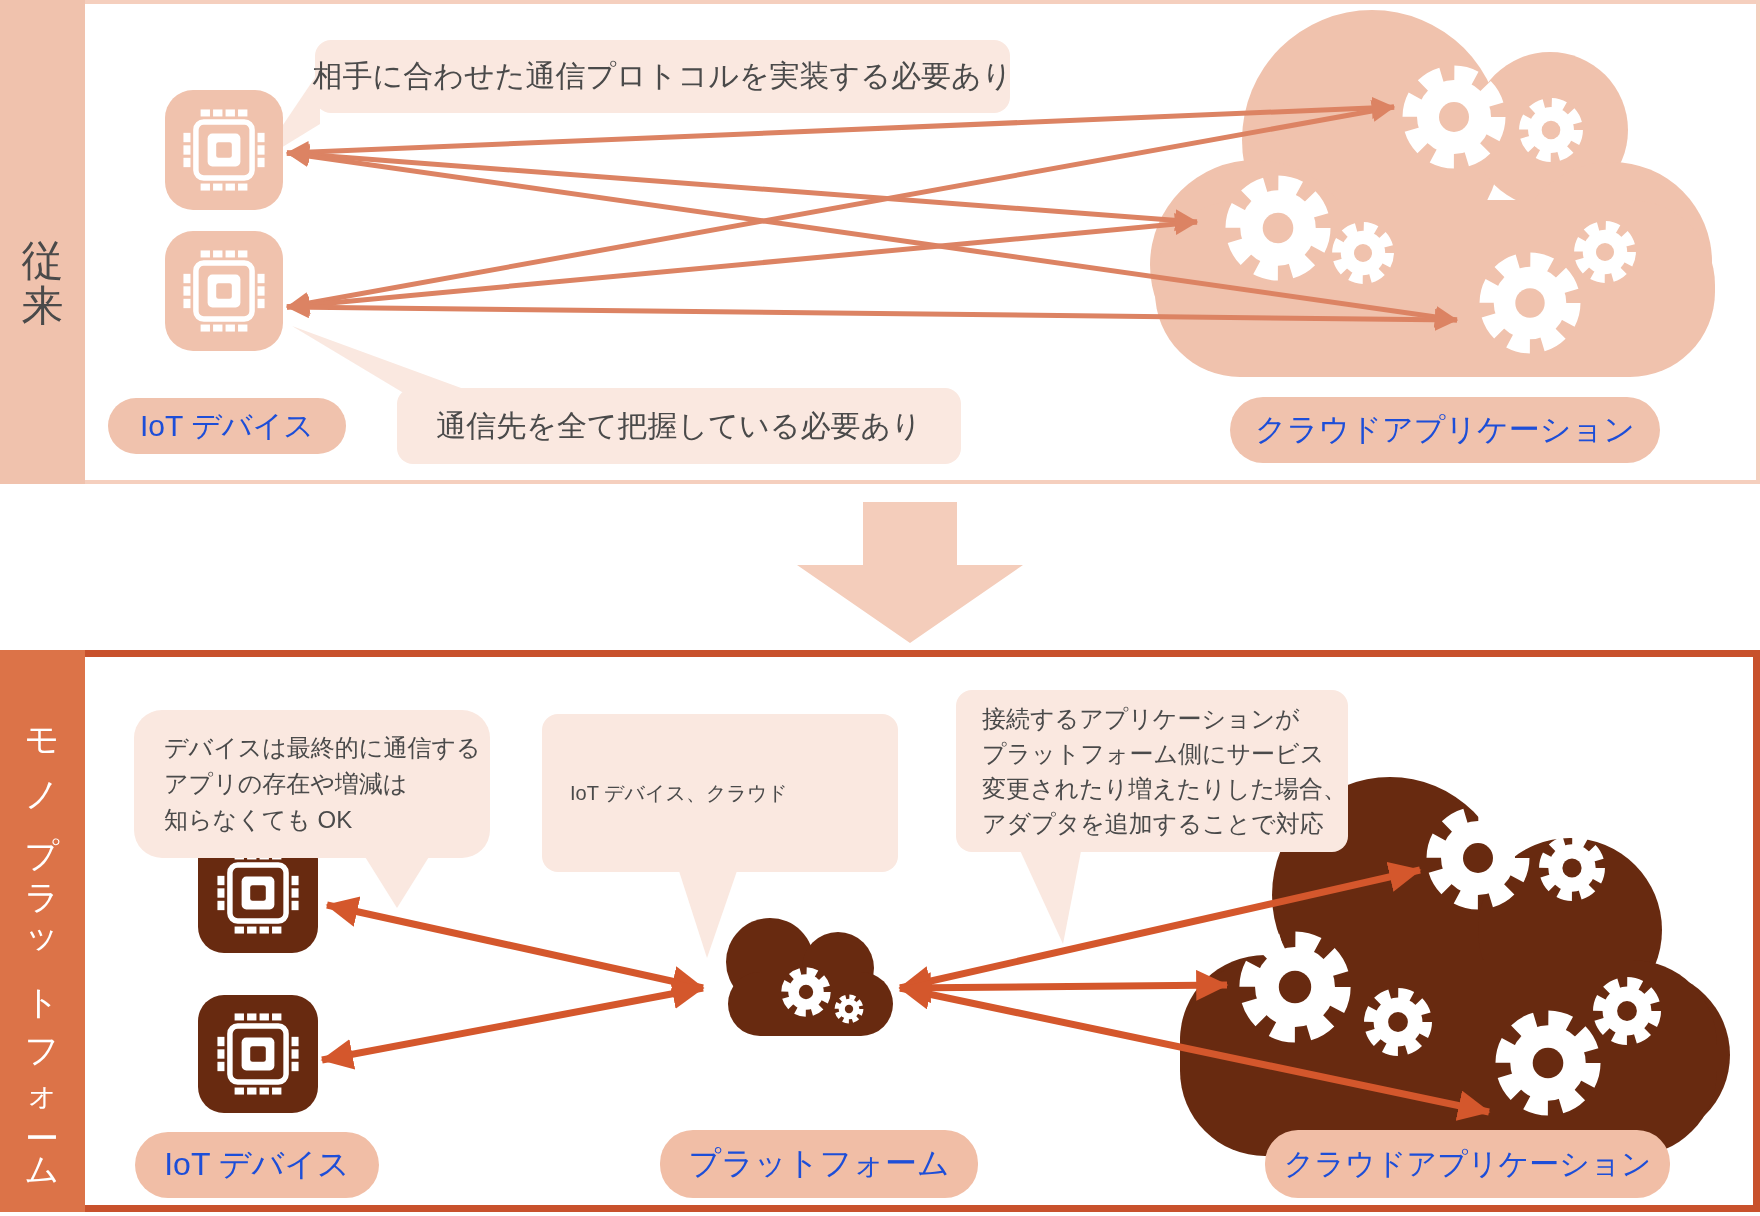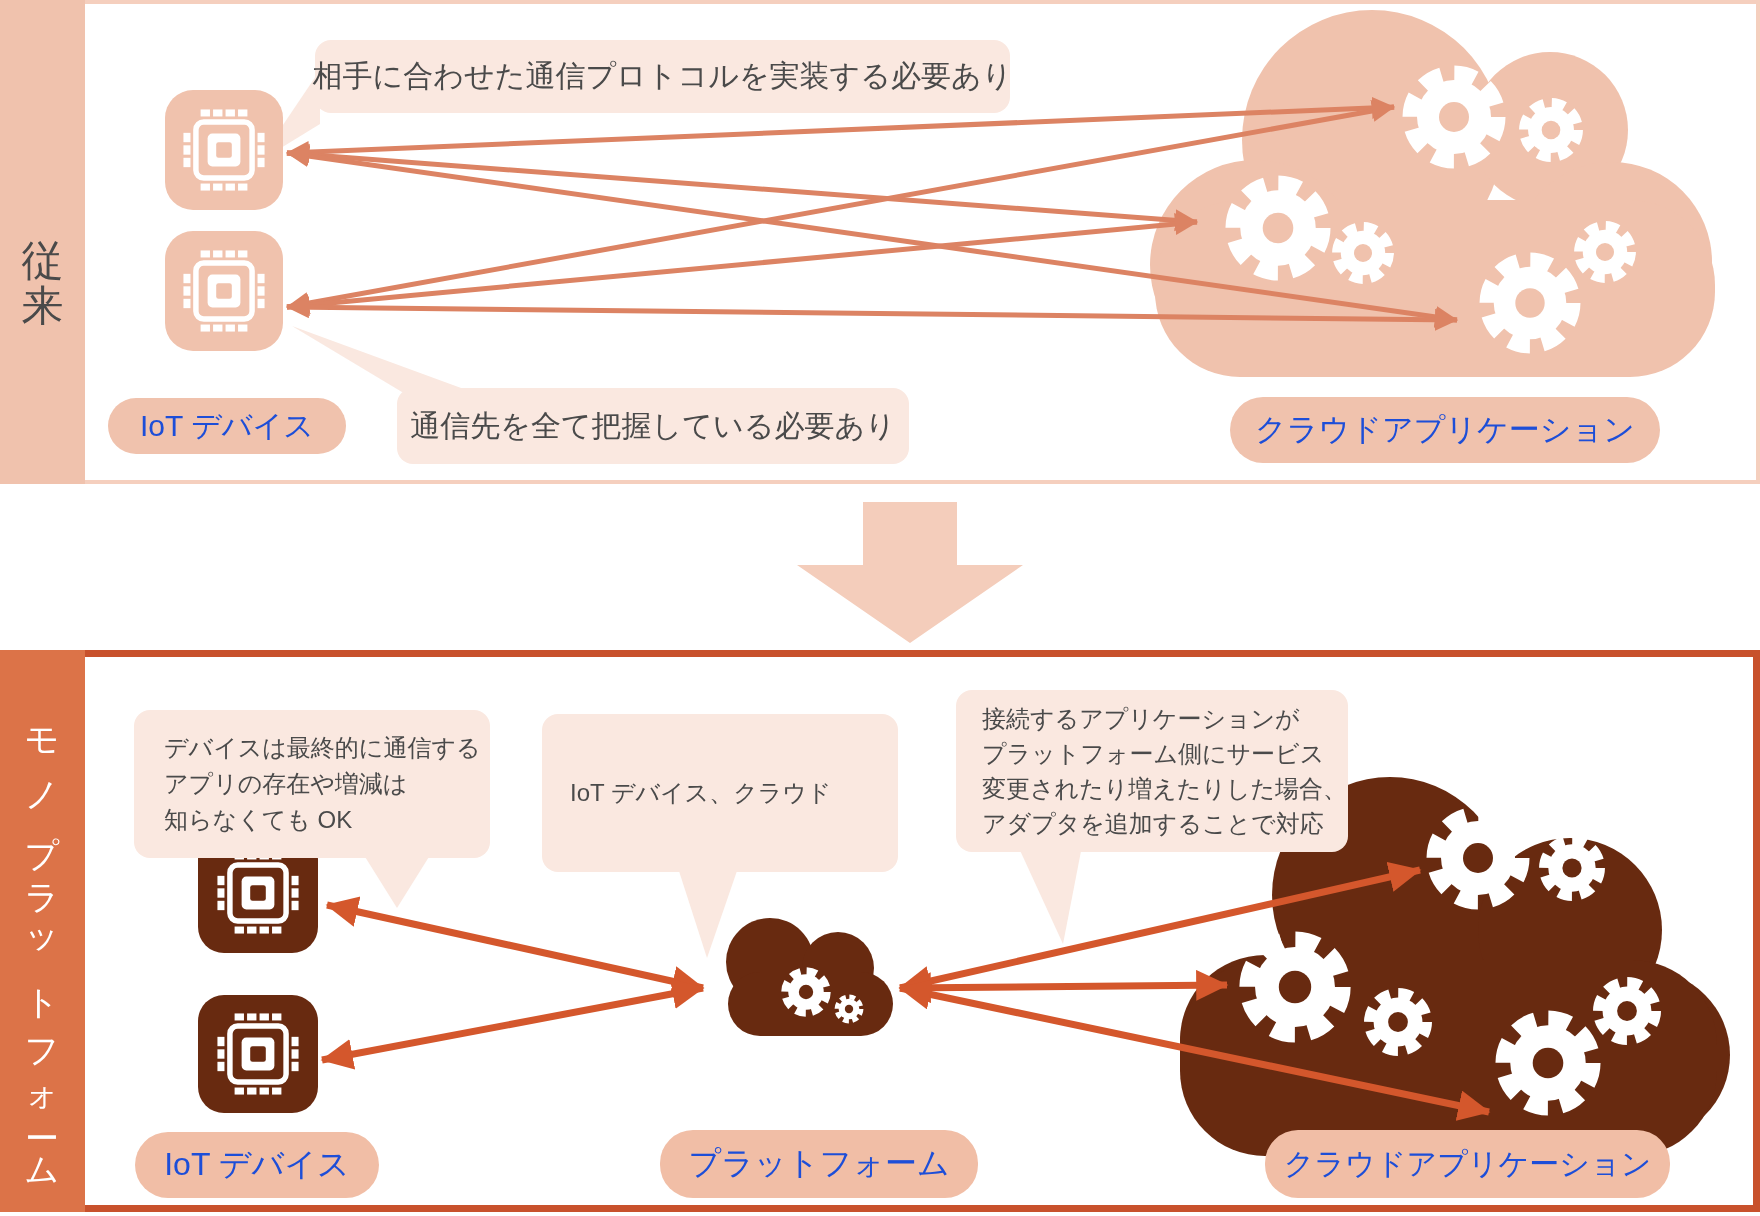--- a/index.html
+++ b/index.html
@@ -190,33 +190,33 @@
     <use href="#chip" transform="translate(258,1054) scale(0.78)" style="--chipbg:#682a10"></use>
   </g>
 </svg>
 
 <div class="abs side-label top">従来</div>
 <div class="abs side-label bottom">モノプラットフォーム</div>
 
 <div class="abs callout center" style="left:315px;top:40px;width:695px;height:73px;font-size:30px;">
   <div class="ln">相手に合わせた通信プロトコルを実装する必要あり</div>
 </div>
-<div class="abs callout center" style="left:397px;top:388px;width:512px;height:76px;font-size:30px;">
+<div class="abs callout center" style="left:397px;top:388px;width:564px;height:76px;font-size:30px;">
   <div class="ln">通信先を全て把握している必要あり</div>
 </div>
 
 <div class="abs pill salmon" style="left:108px;top:398px;width:238px;height:56px;font-size:30px;">IoT デバイス</div>
 <div class="abs pill salmon" style="left:1230px;top:397px;width:430px;height:66px;font-size:31px;">クラウドアプリケーション</div>
 
-<div class="abs callout" style="left:134px;top:710px;width:356px;height:148px;font-size:24px;line-height:36px;padding-left:30px;box-sizing:border-box;">
+<div class="abs callout" style="left:134px;top:710px;width:356px;height:148px;font-size:24px;line-height:36px;padding-left:30px;box-sizing:border-box;border-radius:28px;">
   <div class="ln">デバイスは最終的に通信する</div>
   <div class="ln">アプリの存在や増減は</div>
   <div class="ln">知らなくても OK</div>
 </div>
-<div class="abs callout" style="left:542px;top:714px;width:356px;height:158px;font-size:24px;line-height:36px;padding-left:28px;box-sizing:border-box;">
+<div class="abs callout" style="left:542px;top:714px;width:356px;height:158px;font-size:20px;line-height:36px;padding-left:28px;box-sizing:border-box;">
   <div class="ln">IoT デバイス、クラウド</div>
 </div>
 <div class="abs callout" style="left:932px;top:690px;width:392px;height:162px;font-size:24px;line-height:35px;padding-left:26px;box-sizing:border-box;margin-left:24px;">
   <div class="ln">接続するアプリケーションが</div>
   <div class="ln">プラットフォーム側にサービス</div>
   <div class="ln">変更されたり増えたりした場合、</div>
   <div class="ln">アダプタを追加することで対応</div>
 </div>
 
 <div class="abs pill peach" style="left:135px;top:1132px;width:244px;height:66px;font-size:32px;">IoT デバイス</div>

